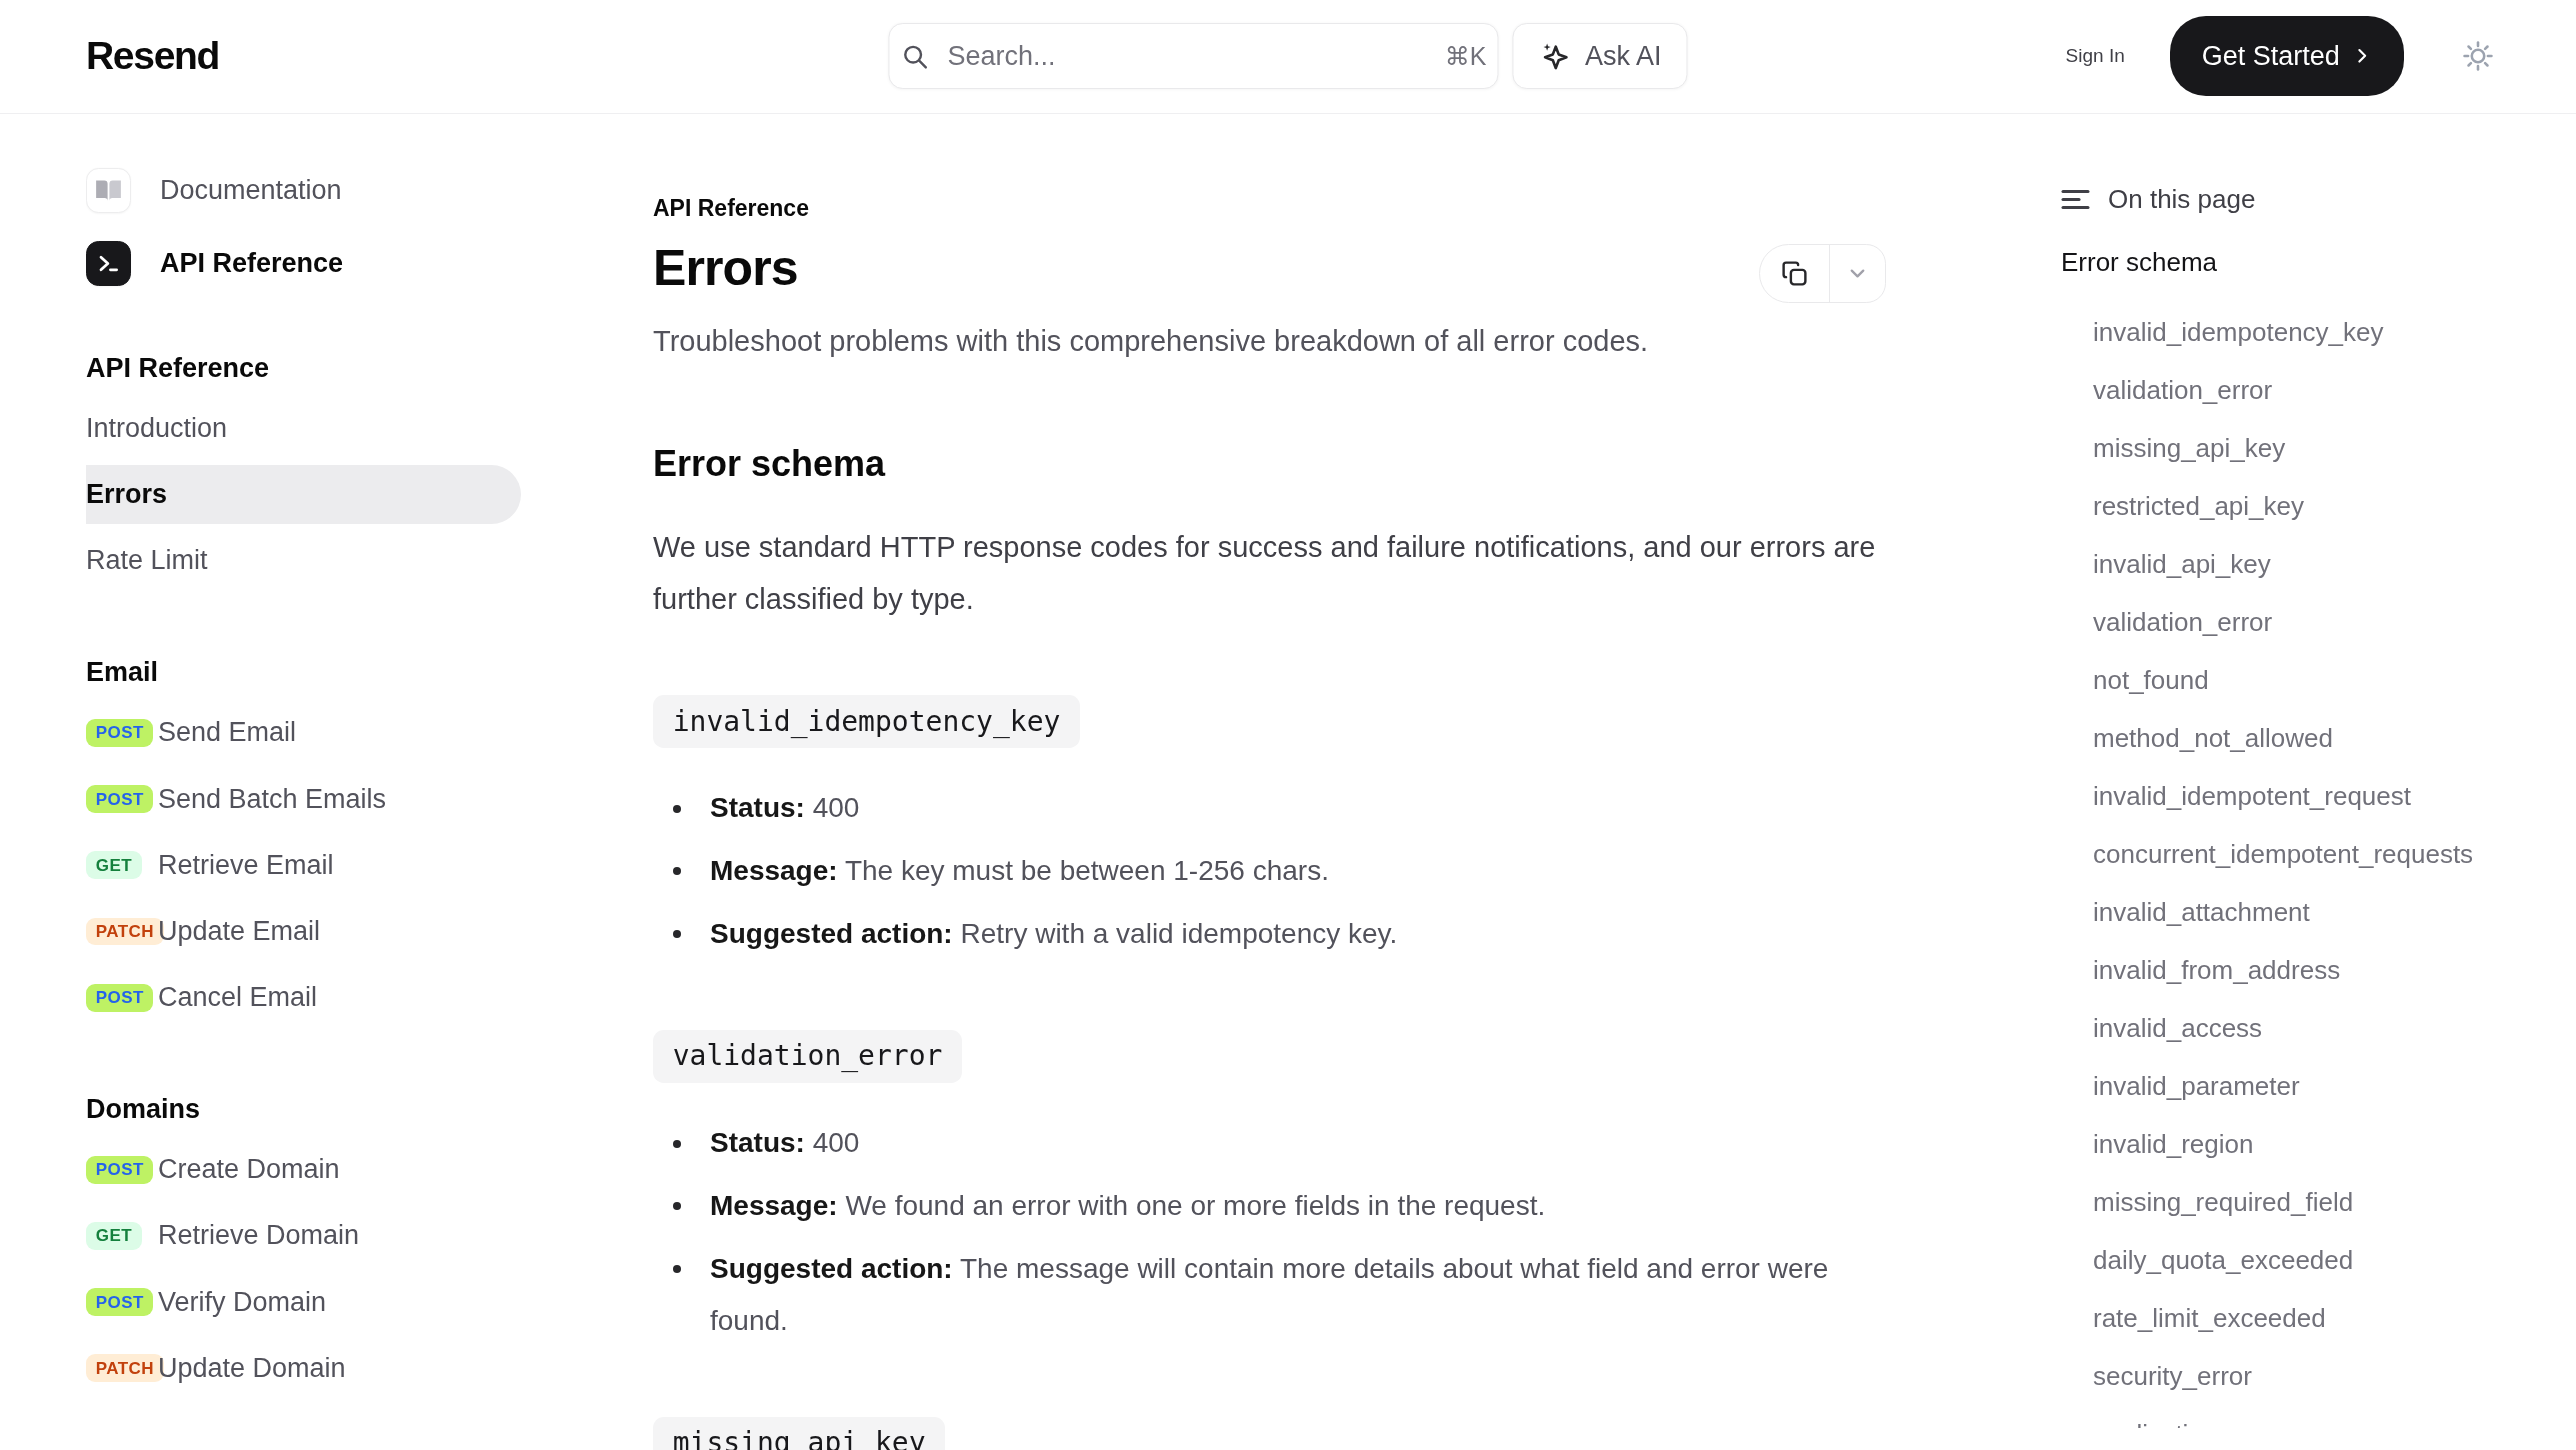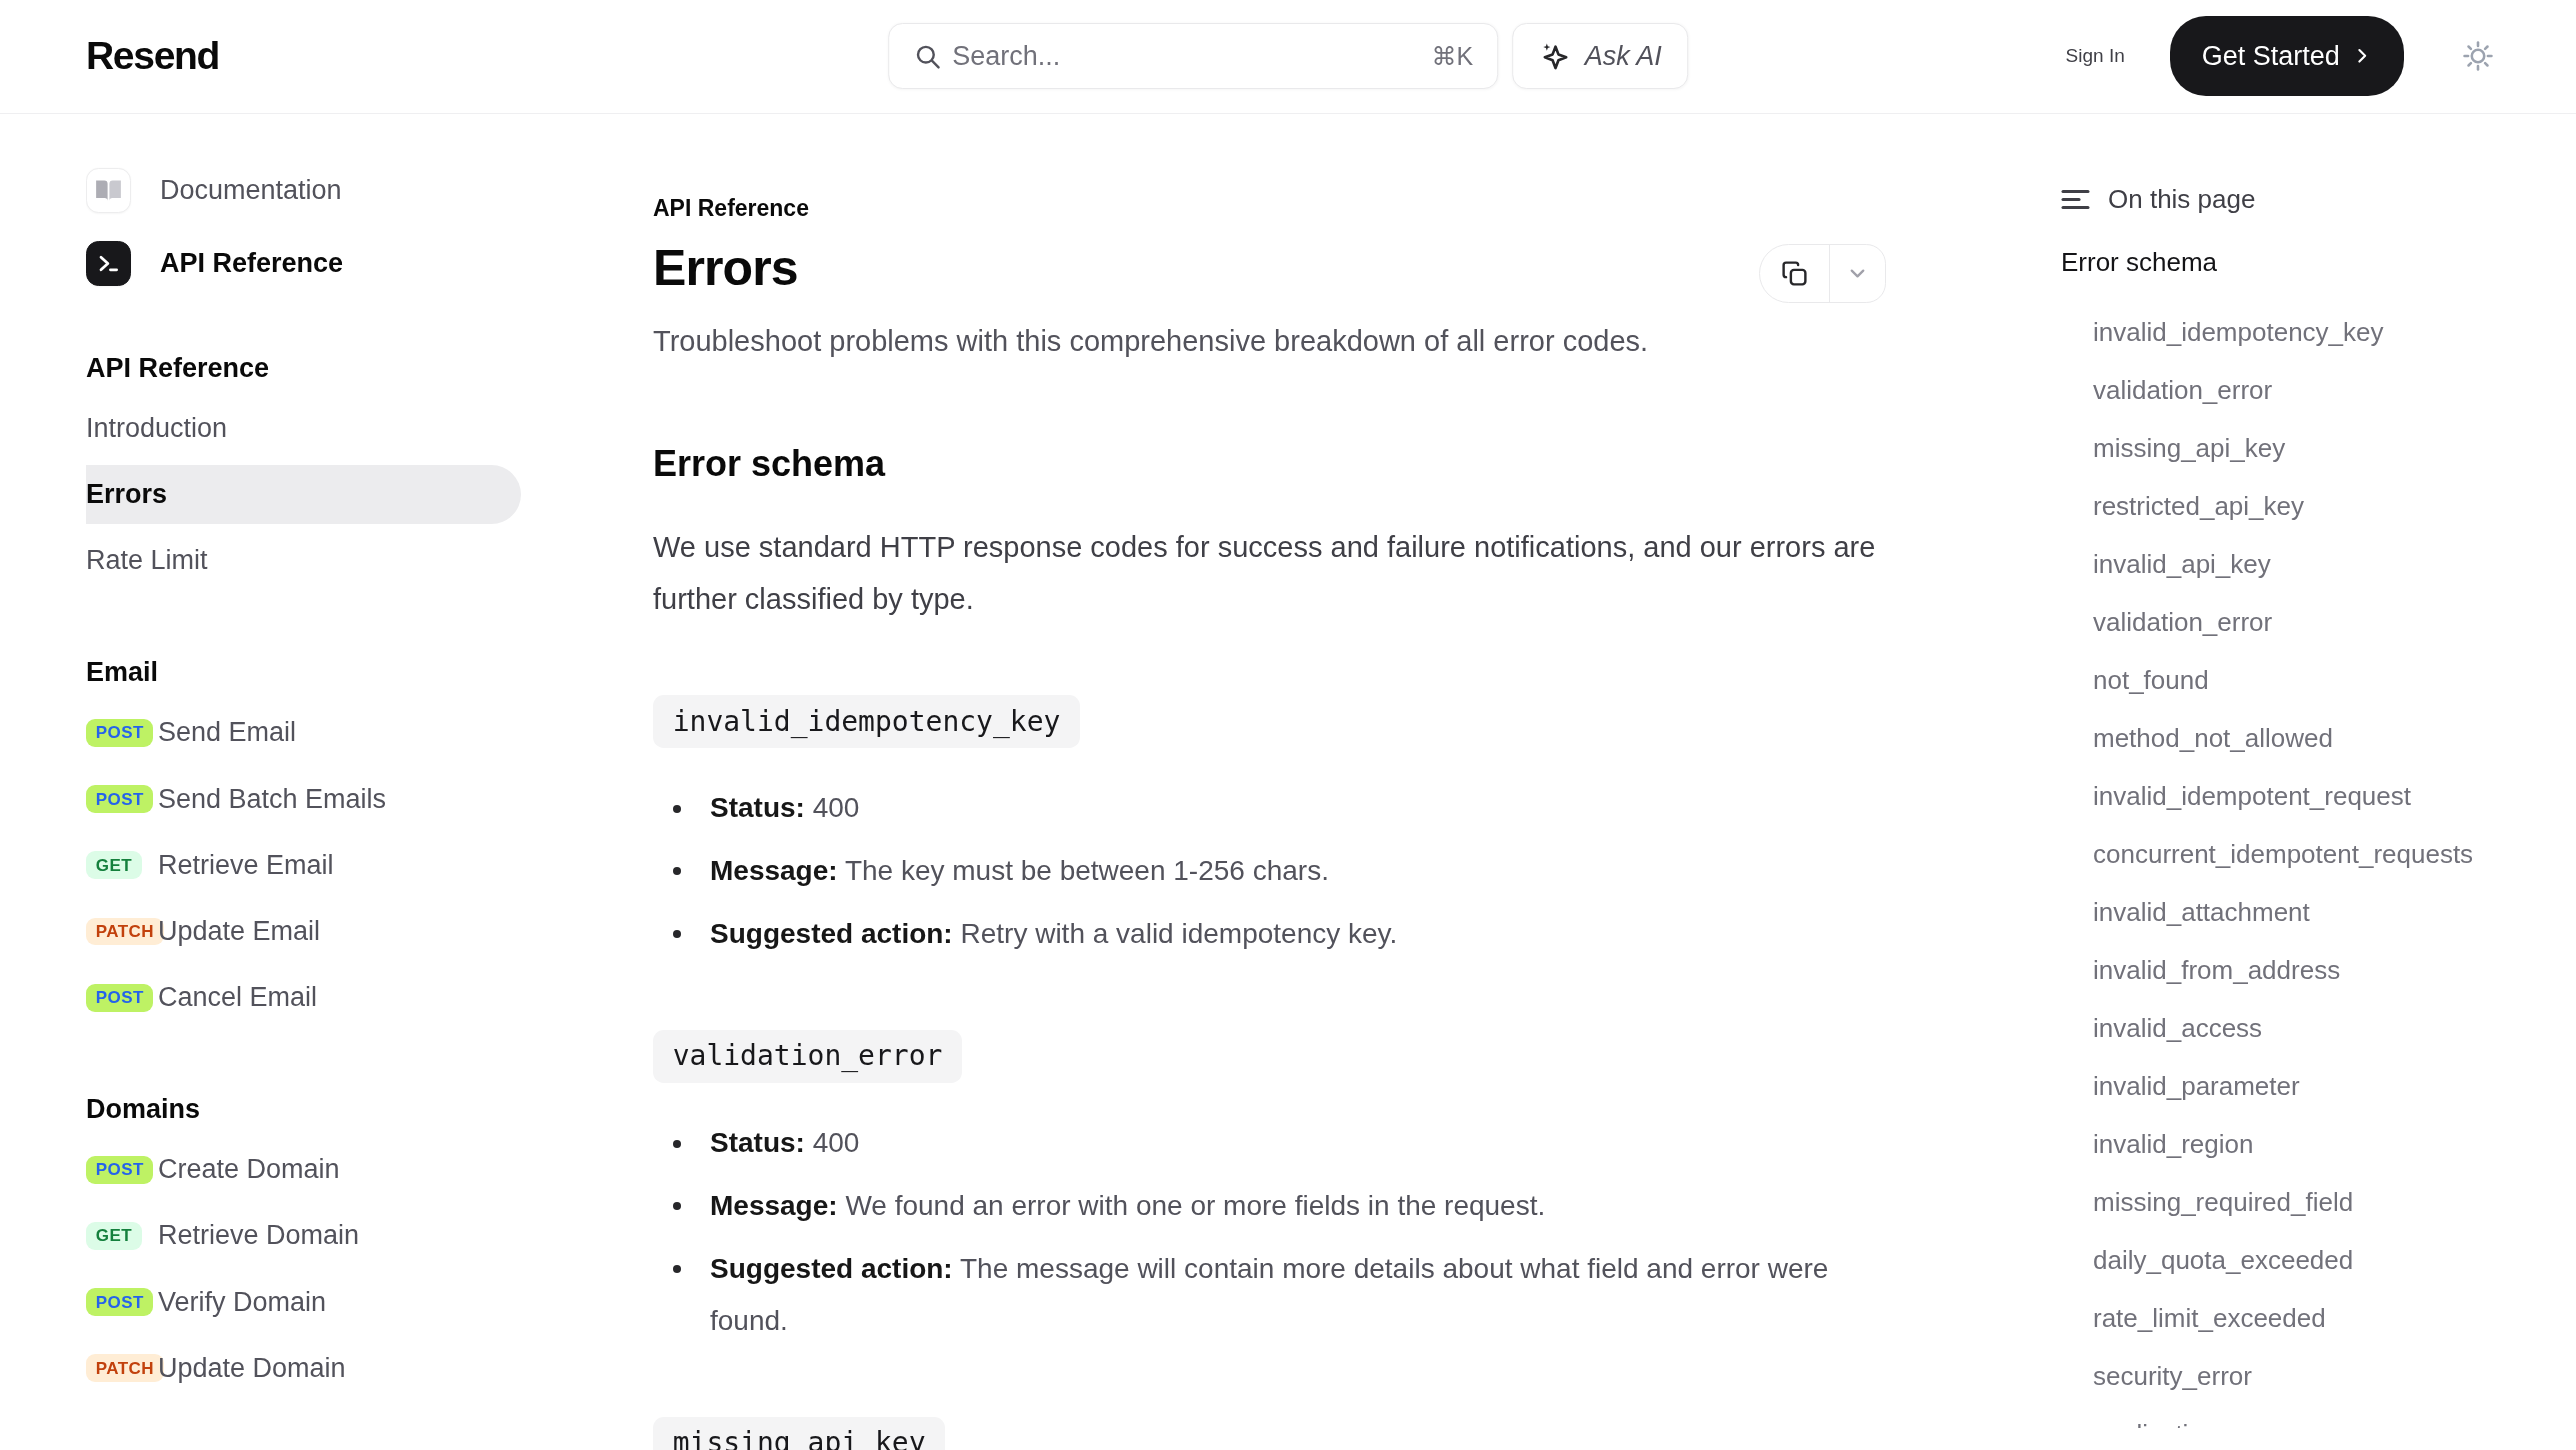--- a/index.html
+++ b/index.html
@@ -4,24 +4,24 @@
 <style>
   * { margin:0; padding:0; box-sizing:border-box; }
   html,body { width:2576px; height:1451px; }
   body { font-family:"Liberation Sans", sans-serif; background:#ffffff; color:#0a0a0a; overflow:hidden; }
   #page { position:relative; width:2576px; height:1451px; overflow:hidden; background:#fff; }
 
   
   .header { position:absolute; top:0; left:0; right:0; height:114px; background:#fff; border-bottom:1.8px solid #efeff1; z-index:5; }
   .logo { position:absolute; left:86px; top:0; height:112px; display:flex; align-items:center; font-size:39px; font-weight:700; letter-spacing:-1.3px; color:#0a0a0a; }
   .center-group { position:absolute; left:50%; transform:translateX(-50%); top:23px; height:66px; display:flex; gap:14.3px; }
-  .search-box { width:610px; height:66px; border:1.8px solid #e9e9eb; border-radius:14.3px; background:#fff; display:flex; align-items:center; padding:0 24px; gap:10px; box-shadow:0 0.9px 2.7px rgba(0,0,0,.04); }
+  .search-box { width:610px; height:66px; border:1.8px solid #e9e9eb; border-radius:14.3px; background:#fff; display:flex; align-items:center; padding:0 11px; gap:18px; box-shadow:0 0.9px 2.7px rgba(0,0,0,.04); }
   .search-placeholder { flex:1; font-size:27px; color:#71717a; }
   .kbd-hint { font-size:25px; color:#71717a; }
-  .askai-btn { height:66px; border:1.8px solid #e9e9eb; border-radius:14.3px; background:#fff; display:flex; align-items:center; gap:14.3px; padding:0 25px; font-size:27px; color:#52525b; box-shadow:0 0.9px 2.7px rgba(0,0,0,.04);font-style:italic; }
+  .askai-btn { height:66px; border:1.8px solid #e9e9eb; border-radius:14.3px; background:#fff; display:flex; align-items:center; gap:14.3px; padding:0 25px; font-size:27px; color:#52525b; box-shadow:0 0.9px 2.7px rgba(0,0,0,.04); }
   .right-group { position:absolute; right:81px; top:0; height:112px; display:flex; align-items:center; }
   .signin { font-size:19px; color:#3f3f46; margin-right:45px; }
   .get-started { height:80px; background:#18181b; color:#fff; border-radius:36px; display:flex; align-items:center; gap:12.5px; padding:0 32px; font-size:27px; font-weight:500; }
   .theme-toggle { margin-left:57px; display:flex; align-items:center; }
 
   
   .sidebar { position:absolute; left:86px; top:114px; width:435px; height:1337px; overflow:hidden; }
   .products { margin-top:54px; display:flex; flex-direction:column; gap:28px; }
   .product-row { display:flex; align-items:center; height:45px; gap:29px; font-size:27px; color:#52525b; cursor:pointer; }
   .tile { width:45px; height:45px; border-radius:12.5px; border:1.8px solid #ededee; background:#fff; display:flex; align-items:center; justify-content:center; box-shadow:0 0.9px 1.8px rgba(0,0,0,.04); flex-shrink:0; }

